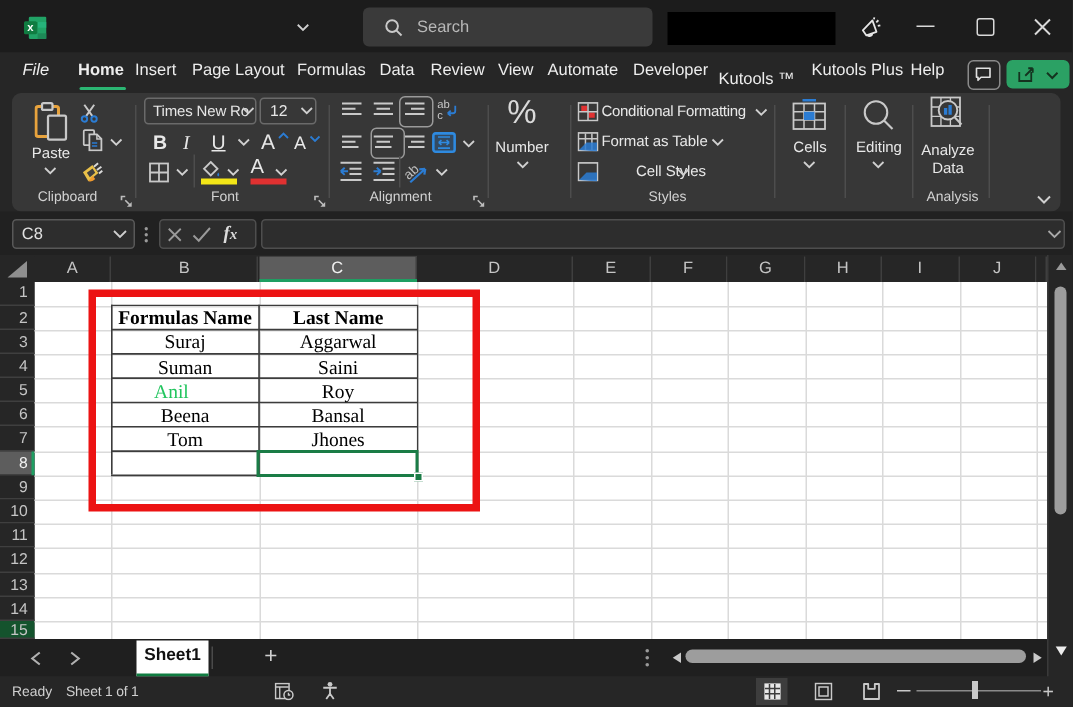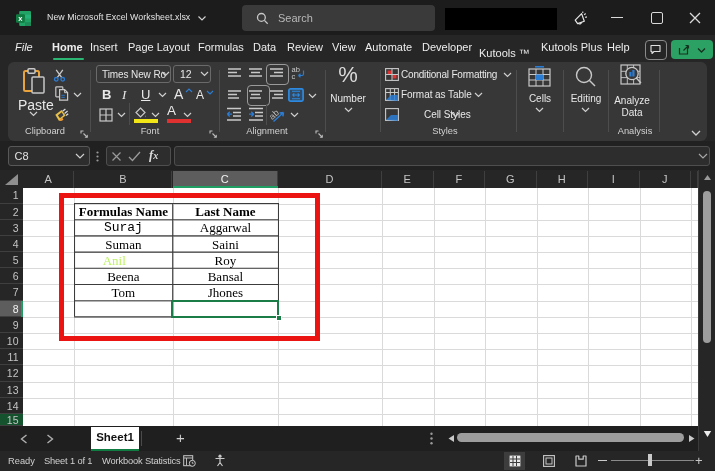--- a/index.html
+++ b/index.html
@@ -13,21 +13,20 @@
 <div class="abs" style="left:0;top:0;width:715px;height:35px;background:#1c1c1c;"></div>
 <svg class="abs" style="left:16px;top:11px;" width="15" height="15" viewBox="0 0 15 15">
   <rect x="3.2" y="0" width="11.8" height="15" rx="1" fill="#21a366"></rect>
   <rect x="3.2" y="3.7" width="5.9" height="3.8" fill="#107c41"></rect>
   <rect x="9.1" y="3.7" width="5.9" height="3.8" fill="#26b37a"></rect>
   <rect x="3.2" y="7.5" width="5.9" height="3.8" fill="#1d8a57"></rect>
   <rect x="9.1" y="11.2" width="5.9" height="3.8" fill="#1d8a57"></rect>
   <rect x="0" y="3.2" width="8.6" height="8.6" rx="1" fill="#107c41"></rect>
   <text x="4.3" y="9.8" font-size="7.5" font-weight="bold" fill="#fff" text-anchor="middle" font-family="Liberation Sans">x</text>
 </svg>
-<div class="abs" style="left:47px;top:0;height:35px;line-height:35px;color:#e4e4e4;font-size:8.8px;letter-spacing:0.05px;">New Microsoft Excel Worksheet.xlsx</div>
 <svg class="abs" style="left:197px;top:14px;" width="10" height="9" viewBox="0 0 10 9">
       <path d="M1.5 2.5 L5 6 L8.5 2.5" stroke="#d0d0d0" stroke-width="1.2" fill="none"></path>
     </svg>
 
 <div class="abs" style="left:242px;top:5px;width:193px;height:26px;background:#3a3a3a;border-radius:4px;"></div>
 <svg class="abs" style="left:256px;top:12px;" width="13" height="13" viewBox="0 0 13 13">
       <circle cx="5.4" cy="5.4" r="3.9" stroke="#c9c9c9" stroke-width="1.3" fill="none"></circle>
       <line x1="8.4" y1="8.4" x2="11.7" y2="11.7" stroke="#c9c9c9" stroke-width="1.3"></line>
     </svg>
 <div class="abs" style="left:278px;top:5px;height:26px;line-height:26px;color:#b8b8b8;font-size:11px;">Search</div>
@@ -92,21 +91,21 @@
 <div class="abs" style="left:516px;top:70px;width:1px;height:62px;background:#4d4d4d;"></div>
 <div class="abs" style="left:563px;top:70px;width:1px;height:62px;background:#4d4d4d;"></div>
 <div class="abs" style="left:608px;top:70px;width:1px;height:62px;background:#4d4d4d;"></div>
 <div class="abs" style="left:659px;top:70px;width:1px;height:62px;background:#4d4d4d;"></div>
 
 <svg class="abs" style="left:23px;top:68px;" width="24" height="27" viewBox="0 0 24 27">
   <rect x="1" y="3" width="15" height="20" rx="1.5" stroke="#e8a33d" stroke-width="2" fill="none"></rect>
   <rect x="5" y="0.8" width="7" height="4.5" rx="1" stroke="#c8c8c8" stroke-width="1.5" fill="#373737"></rect>
   <rect x="9" y="9" width="12" height="16" rx="1" stroke="#c8c8c8" stroke-width="1.5" fill="#373737"></rect>
 </svg>
-<div class="abs" style="left:18px;top:97px;width:32px;text-align:center;color:#e8e8e8;font-size:14px;">Paste</div>
+<div class="abs" style="left:18px;top:97px;width:32px;text-align:center;color:#e8e8e8;font-size:10px;">Paste</div>
 <svg class="abs" style="left:29px;top:111px;" width="9" height="6" viewBox="0 0 9 6">
       <path d="M1 1 L4.5 4.5 L8 1" stroke="#cfcfcf" stroke-width="1.2" fill="none"></path>
     </svg>
 <svg class="abs" style="left:53px;top:69px;" width="13" height="13" viewBox="0 0 13 13">
   <path d="M3.2 0.8 L8.6 8.4 M9.8 0.8 L4.4 8.4" stroke="#c9c9c9" stroke-width="1.3"></path>
   <circle cx="3.3" cy="10.3" r="1.8" stroke="#2b7cd3" stroke-width="1.3" fill="none"></circle>
   <circle cx="9.7" cy="10.3" r="1.8" stroke="#2b7cd3" stroke-width="1.3" fill="none"></circle>
 </svg>
 <svg class="abs" style="left:55px;top:86px;" width="14" height="15" viewBox="0 0 14 15">
   <rect x="0.8" y="0.8" width="7" height="10" rx="0.8" stroke="#c9c9c9" stroke-width="1.2" fill="none"></rect>
@@ -413,25 +412,25 @@
         <line x1="0" y1="65.3" x2="204" y2="65.3" stroke="#3c3c3c" stroke-width="1.1"></line>
         <line x1="0" y1="81.5" x2="204" y2="81.5" stroke="#3c3c3c" stroke-width="1.1"></line>
         <line x1="0" y1="97.69999999999999" x2="204" y2="97.69999999999999" stroke="#3c3c3c" stroke-width="1.1"></line>
         <line x1="0" y1="113.89999999999999" x2="204" y2="113.89999999999999" stroke="#3c3c3c" stroke-width="1.1"></line>
         <line x1="0.5" y1="0" x2="0.5" y2="113.39999999999999" stroke="#3c3c3c" stroke-width="1.1"></line>
         <line x1="98.7" y1="0" x2="98.7" y2="113.39999999999999" stroke="#3c3c3c" stroke-width="1.1"></line>
         <line x1="204.5" y1="0" x2="204.5" y2="113.39999999999999" stroke="#3c3c3c" stroke-width="1.1"></line>
       </svg>
       <div class="abs" style="left:74.3px;top:204.2px;width:98.2px;height:16.2px;font-family:'Liberation Serif',serif;font-size:13px;font-weight:bold;color:#000;text-align:center;line-height:15.2px;">Formulas Name</div>
       <div class="abs" style="left:172.5px;top:204.2px;width:105.80000000000001px;height:16.2px;font-family:'Liberation Serif',serif;font-size:13px;font-weight:bold;color:#000;text-align:center;line-height:15.2px;">Last Name</div>
-      <div class="abs" style="left:74.3px;top:220.39999999999998px;width:98.2px;height:16.2px;font-family:Liberation Mono, monospace;font-size:13px;color:#000;text-align:center;line-height:15.2px;">Suraj</div>
+      <div class="abs" style="left:74.3px;top:220.39999999999998px;width:98.2px;height:16.2px;font-family:Liberation Serif, serif;font-size:13px;color:#000;text-align:center;line-height:15.2px;">Suraj</div>
       <div class="abs" style="left:172.5px;top:220.39999999999998px;width:105.80000000000001px;height:16.2px;font-family:'Liberation Serif',serif;font-size:13px;color:#000;text-align:center;line-height:15.2px;">Aggarwal</div>
       <div class="abs" style="left:74.3px;top:236.6px;width:98.2px;height:16.2px;font-family:'Liberation Serif',serif;font-size:13px;color:#000;text-align:center;line-height:15.2px;">Suman</div>
       <div class="abs" style="left:172.5px;top:236.6px;width:105.80000000000001px;height:16.2px;font-family:'Liberation Serif',serif;font-size:13px;color:#000;text-align:center;line-height:15.2px;">Saini</div>
-      <div class="abs" style="left:74.3px;top:252.79999999999998px;width:80px;height:16.2px;font-family:'Liberation Serif',serif;font-size:13px;color:#bef264;text-align:center;line-height:15.2px;">Anil</div>
+      <div class="abs" style="left:74.3px;top:252.79999999999998px;width:80px;height:16.2px;font-family:'Liberation Serif',serif;font-size:13px;color:#22c55e;text-align:center;line-height:15.2px;">Anil</div>
       <div class="abs" style="left:172.5px;top:252.79999999999998px;width:105.80000000000001px;height:16.2px;font-family:'Liberation Serif',serif;font-size:13px;color:#000;text-align:center;line-height:15.2px;">Roy</div>
       <div class="abs" style="left:74.3px;top:269px;width:98.2px;height:16.2px;font-family:'Liberation Serif',serif;font-size:13px;color:#000;text-align:center;line-height:15.2px;">Beena</div>
       <div class="abs" style="left:172.5px;top:269px;width:105.80000000000001px;height:16.2px;font-family:'Liberation Serif',serif;font-size:13px;color:#000;text-align:center;line-height:15.2px;">Bansal</div>
       <div class="abs" style="left:74.3px;top:285.2px;width:98.2px;height:16.2px;font-family:'Liberation Serif',serif;font-size:13px;color:#000;text-align:center;line-height:15.2px;">Tom</div>
       <div class="abs" style="left:172.5px;top:285.2px;width:105.80000000000001px;height:16.2px;font-family:'Liberation Serif',serif;font-size:13px;color:#000;text-align:center;line-height:15.2px;">Jhones</div>
     </div>
 
 <div class="abs" style="left:59px;top:193px;width:260.5px;height:148px;border:5.5px solid #ec1313;box-sizing:border-box;"></div>
 
 <div class="abs" style="left:171px;top:299.5px;width:108px;height:18.5px;border:2px solid #1a7c46;box-sizing:border-box;"></div>
@@ -458,21 +457,20 @@
       <path d="M7 1 L1.5 4.5 L7 8 Z" fill="#c9c9c9"></path>
     </svg>
 <div class="abs" style="left:457px;top:433px;width:227px;height:9px;background:#9d9d9d;border-radius:5px;"></div>
 <svg class="abs" style="left:688px;top:434px;" width="8" height="9" viewBox="0 0 8 9">
       <path d="M1 1 L6.5 4.5 L1 8 Z" fill="#c9c9c9"></path>
     </svg>
 
 <div class="abs" style="left:0;top:451px;width:715px;height:20px;background:#262626;"></div>
 <div class="abs" style="left:8px;top:451px;height:20px;line-height:20px;color:#d0d0d0;font-size:9.3px;">Ready</div>
 <div class="abs" style="left:44px;top:451px;height:20px;line-height:20px;color:#d0d0d0;font-size:9.3px;letter-spacing:-0.15px;">Sheet 1 of 1</div>
-<div class="abs" style="left:102px;top:451px;height:20px;line-height:20px;color:#d0d0d0;font-size:9.3px;letter-spacing:-0.15px;">Workbook Statistics</div>
 <svg class="abs" style="left:183px;top:455px;" width="13" height="12" viewBox="0 0 13 12">
       <rect x="0.7" y="0.7" width="9" height="10" stroke="#c9c9c9" stroke-width="1" fill="none"></rect>
       <path d="M1 3 h8.5 M3.5 3 v7.5" stroke="#c9c9c9" stroke-width="0.9"></path>
       <circle cx="9.3" cy="8.3" r="3" fill="#262626" stroke="#c9c9c9" stroke-width="1"></circle>
       <path d="M9.3 6.8 v1.5 h1.2" stroke="#c9c9c9" stroke-width="0.9" fill="none"></path>
     </svg>
 <svg class="abs" style="left:214px;top:454px;" width="12" height="13" viewBox="0 0 12 13">
       <circle cx="6" cy="2.2" r="1.6" fill="#c9c9c9"></circle>
       <path d="M1.5 4.5 h9 M6 4.5 v4 M6 8.5 l-2.5 3.5 M6 8.5 l2.5 3.5 M1.5 4.5 l0.5 0 M10 4.5 l0.5 0" stroke="#c9c9c9" stroke-width="1.2" fill="none"></path>
     </svg>

